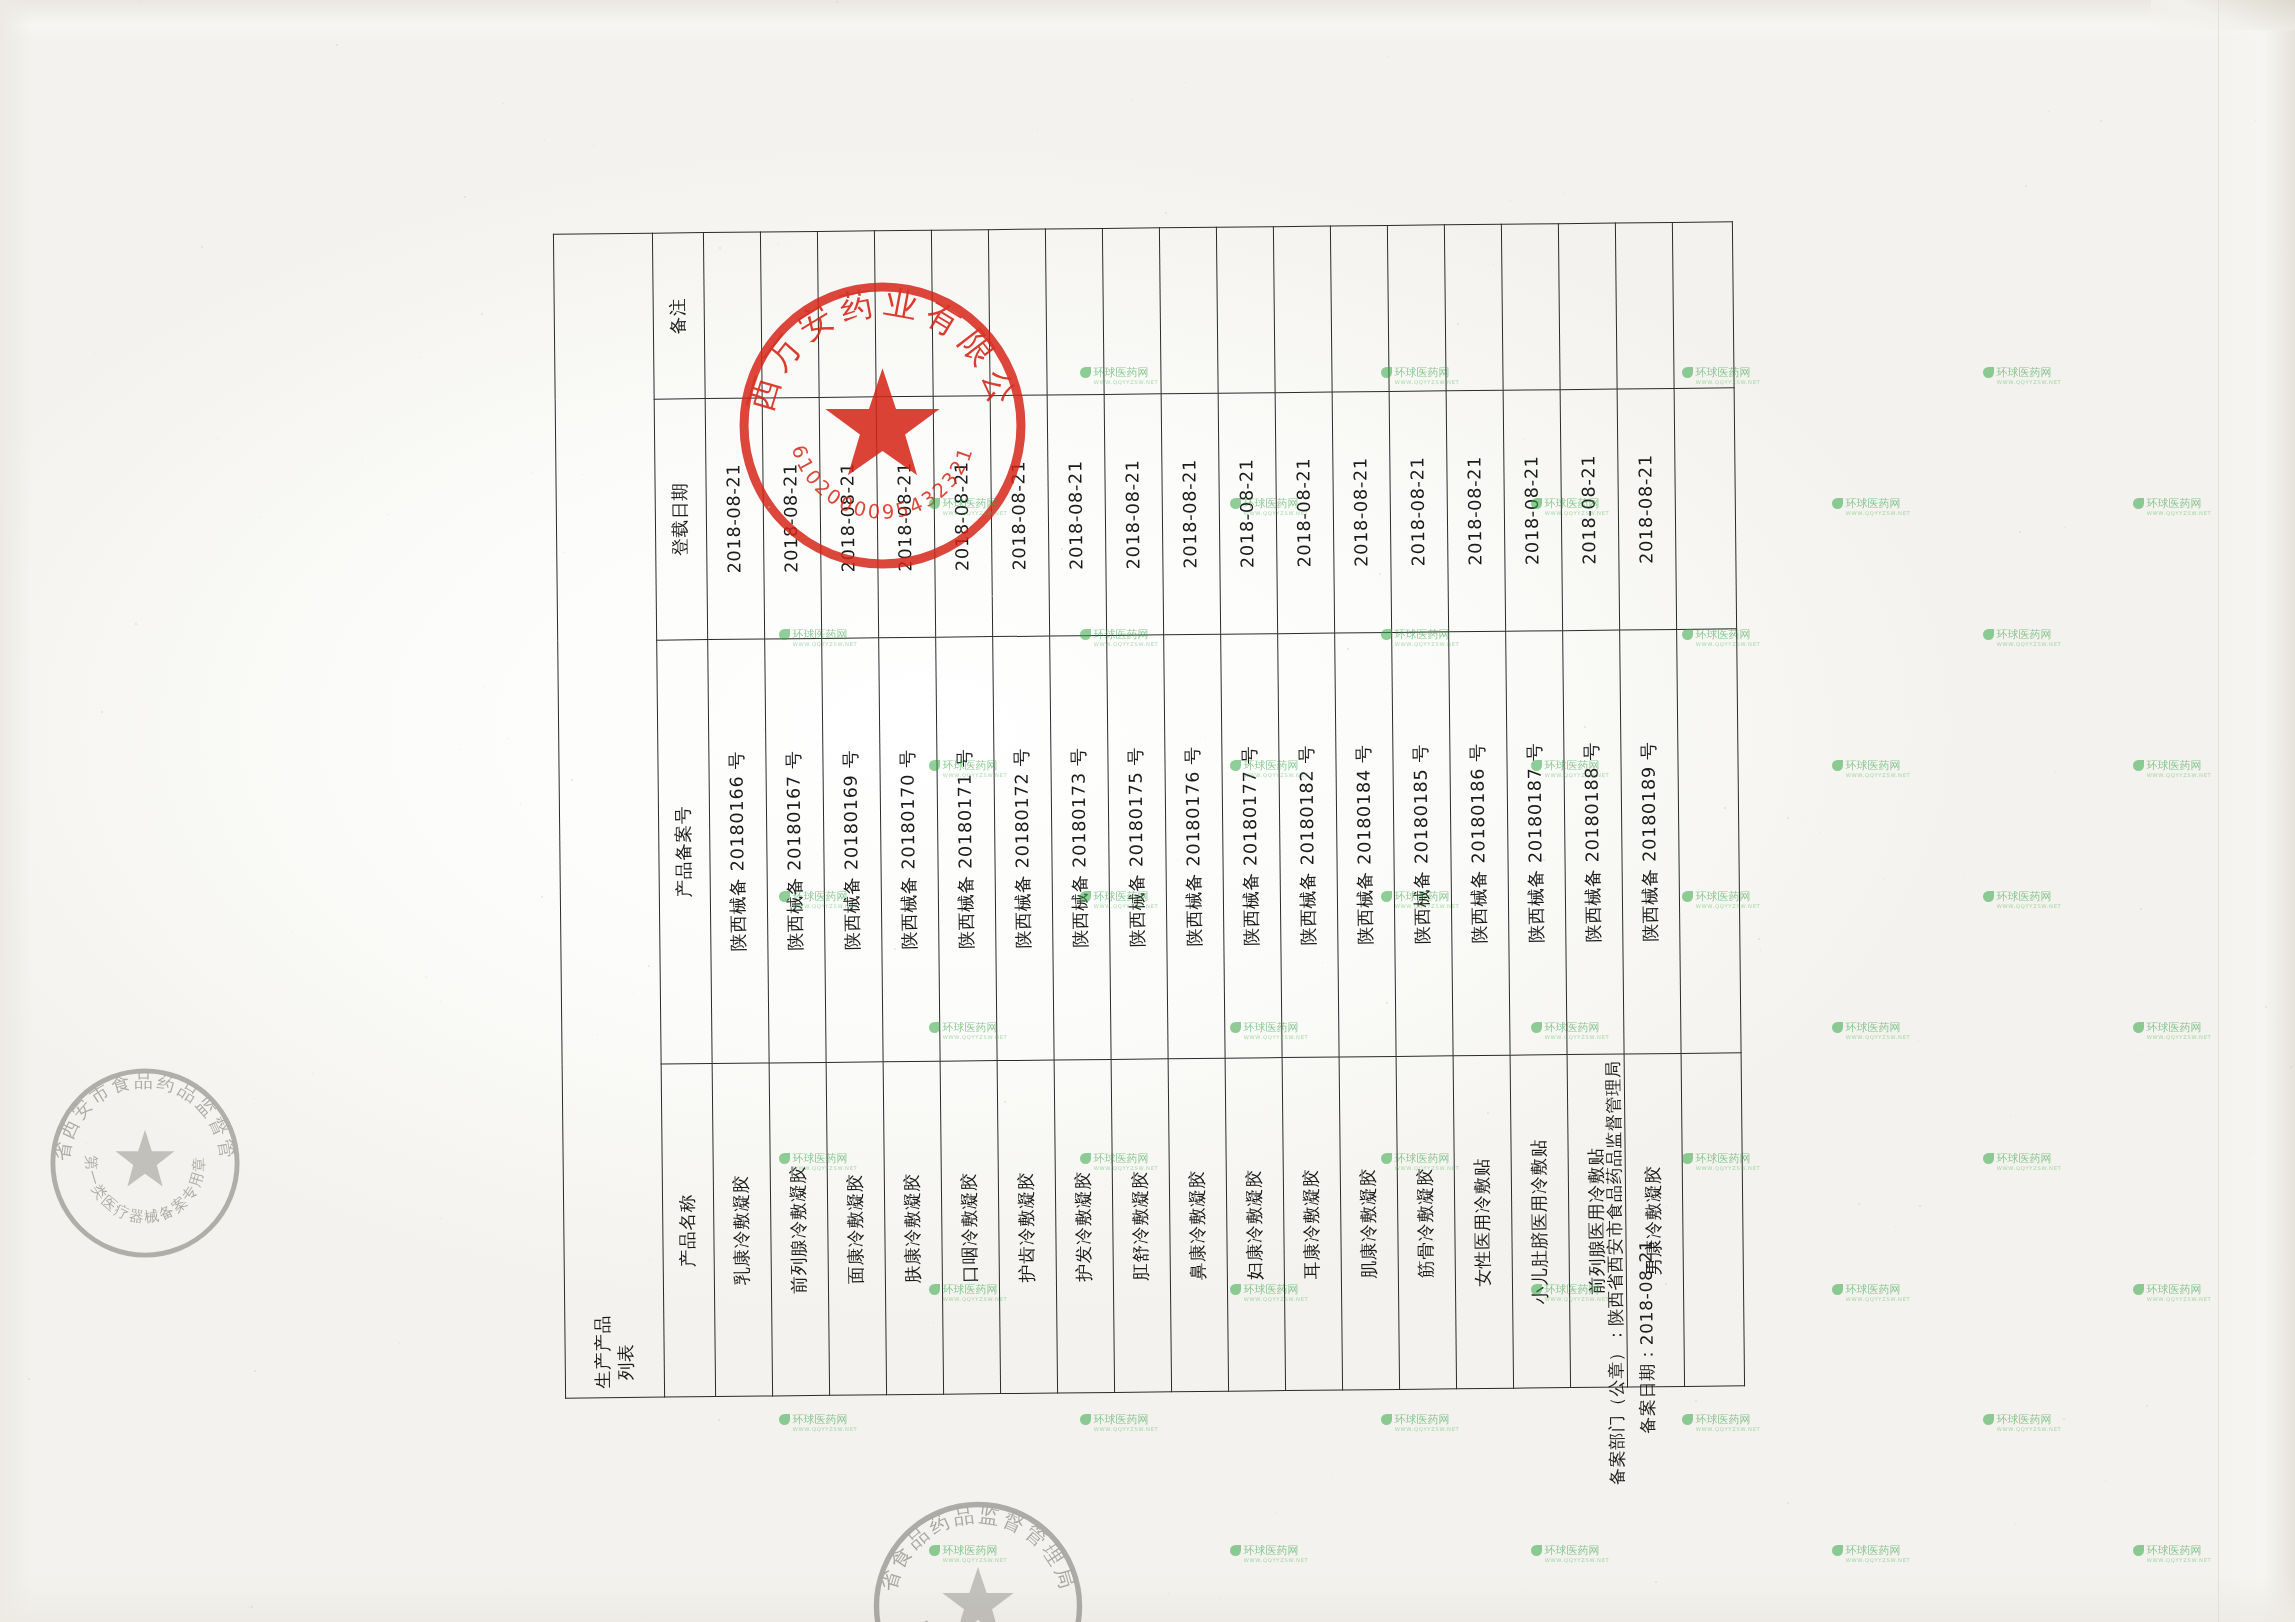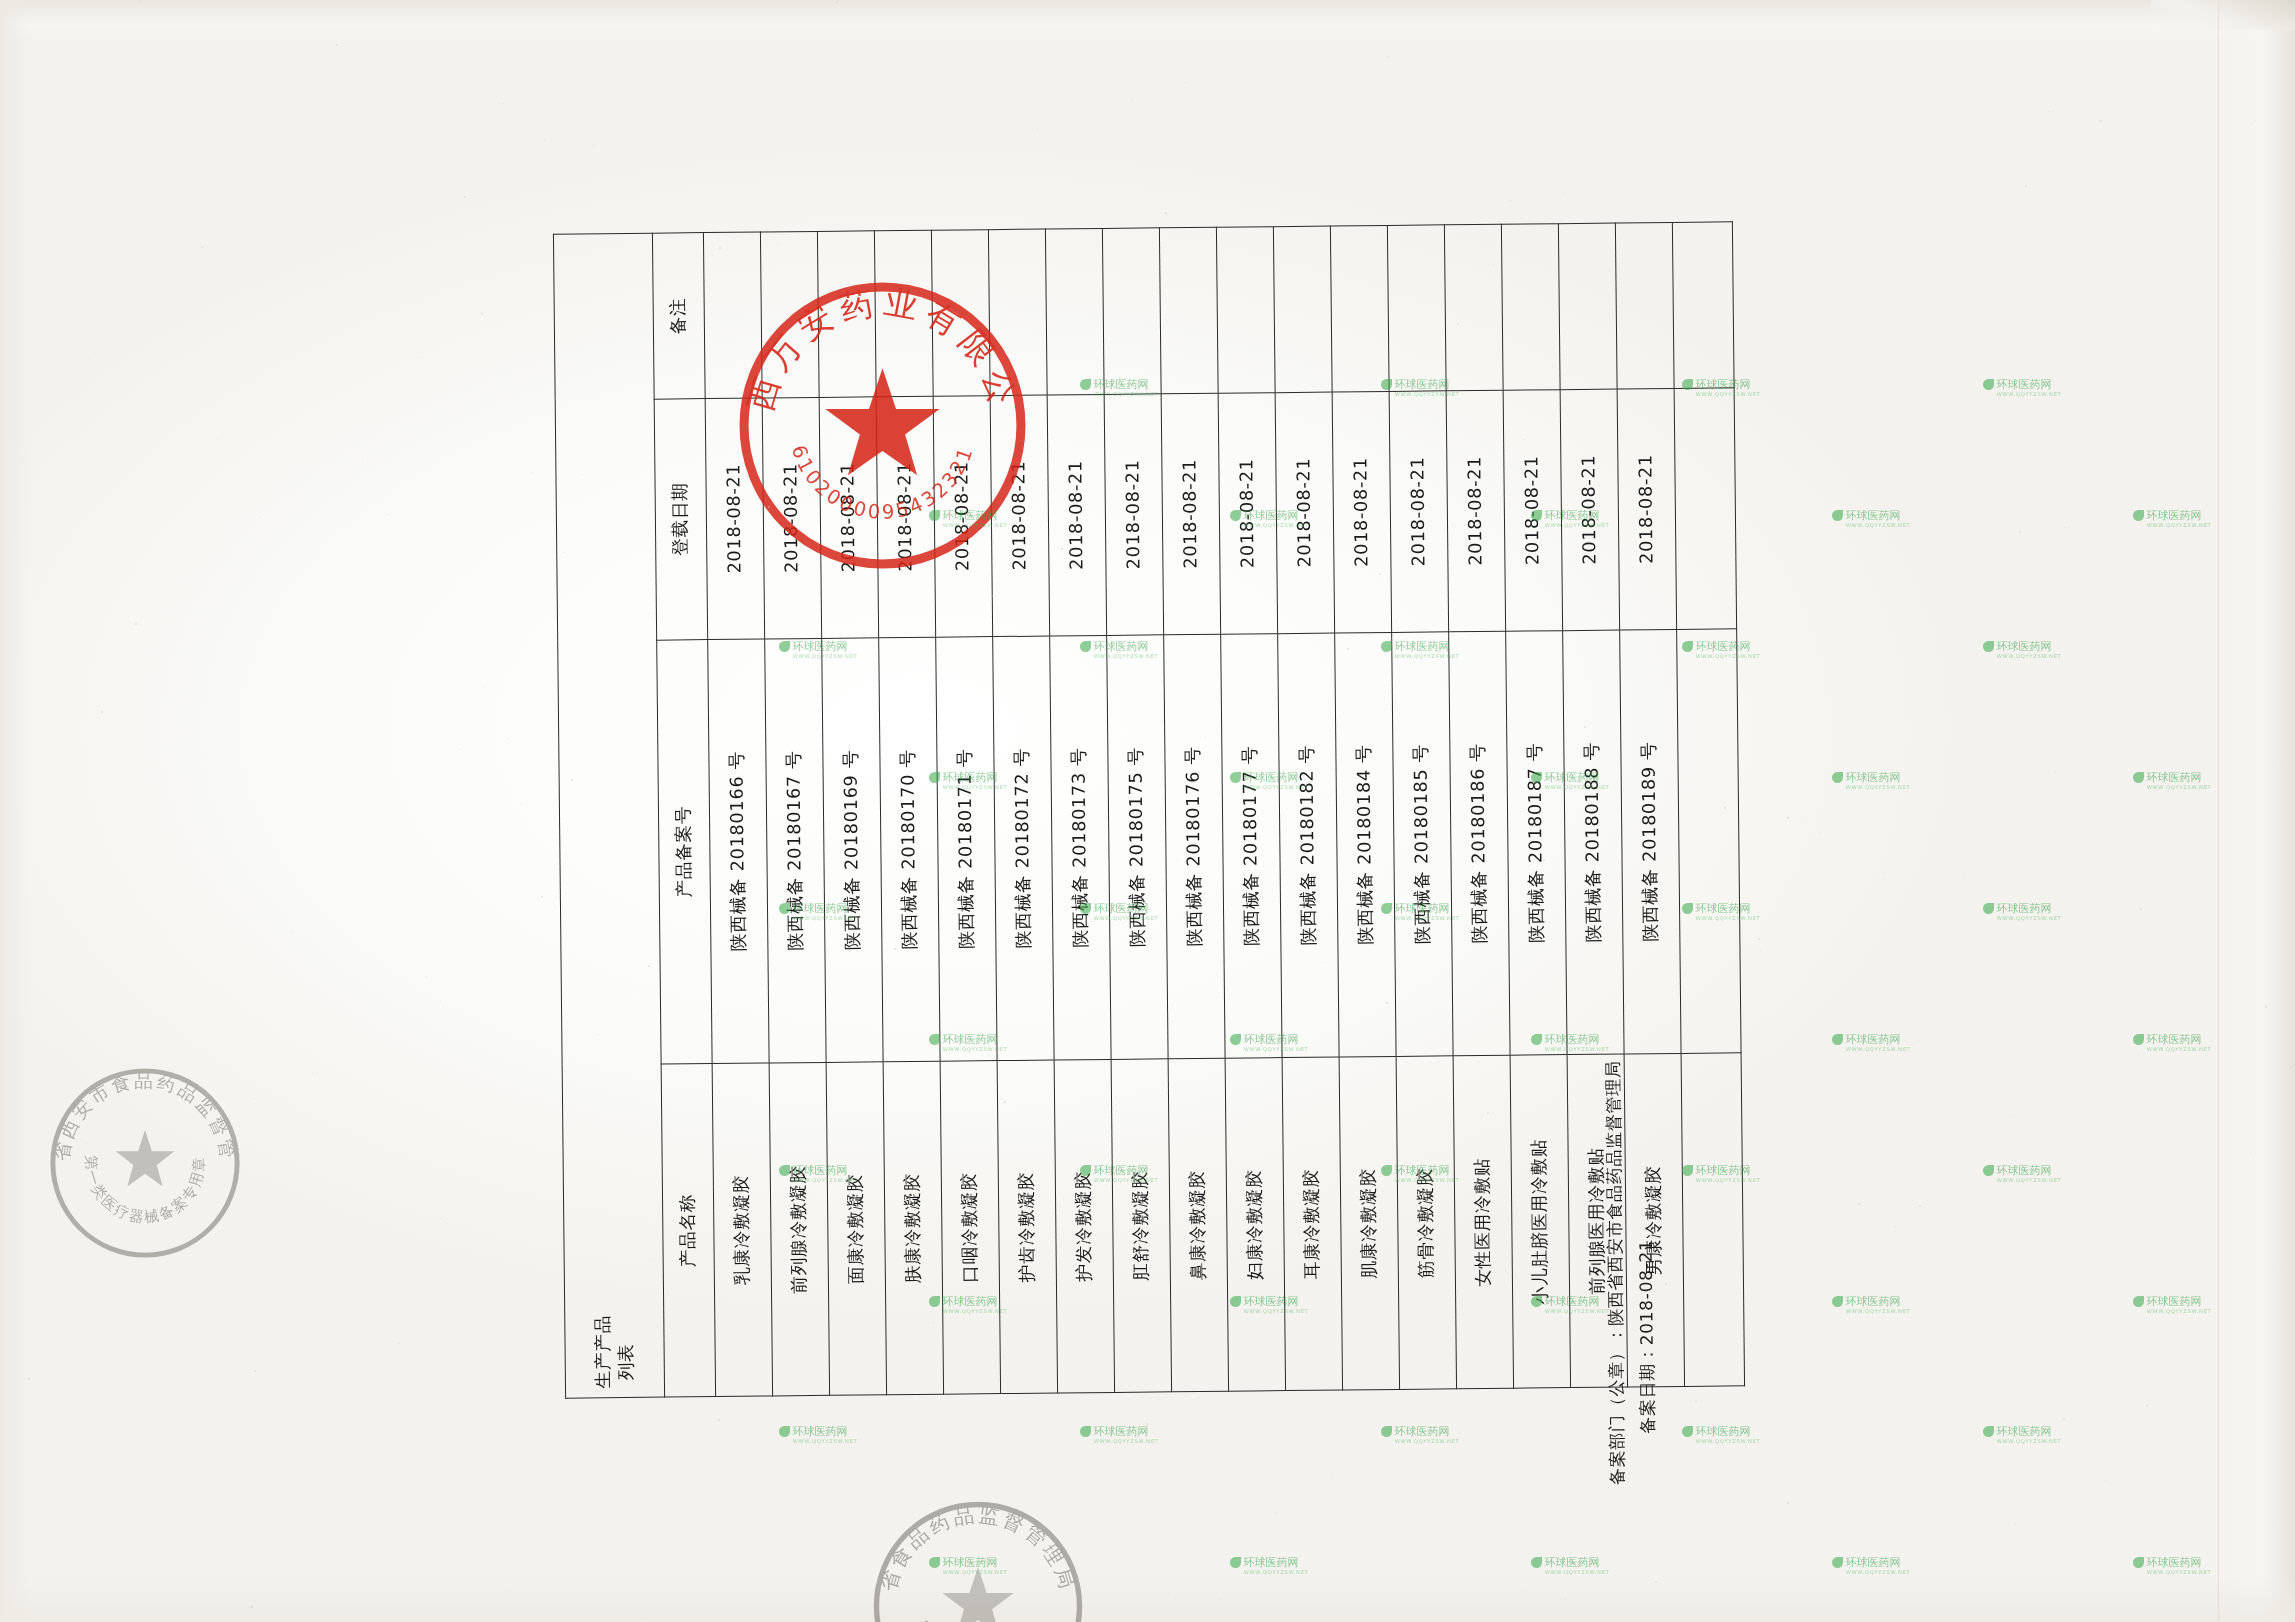--- a/index.html
+++ b/index.html
@@ -116,21 +116,20 @@
   #greyseal-2{left:870px;top:1498px;width:216px;height:216px;}
   .greyseal svg{width:100%;height:100%;}
 
   
   .wm{
     position:absolute;
     width:98px;height:27.5px;
     opacity:.55;
     pointer-events:none;
     user-select:none;
-    margin-top:12px;
   }
   .wm .wm-main{
     display:block;
     font-size:11px;
     color:#2f9f3f;
     letter-spacing:0px;
     line-height:13px;
     white-space:nowrap;
     font-family:"DejaVu Sans","Liberation Sans",sans-serif;
   }

